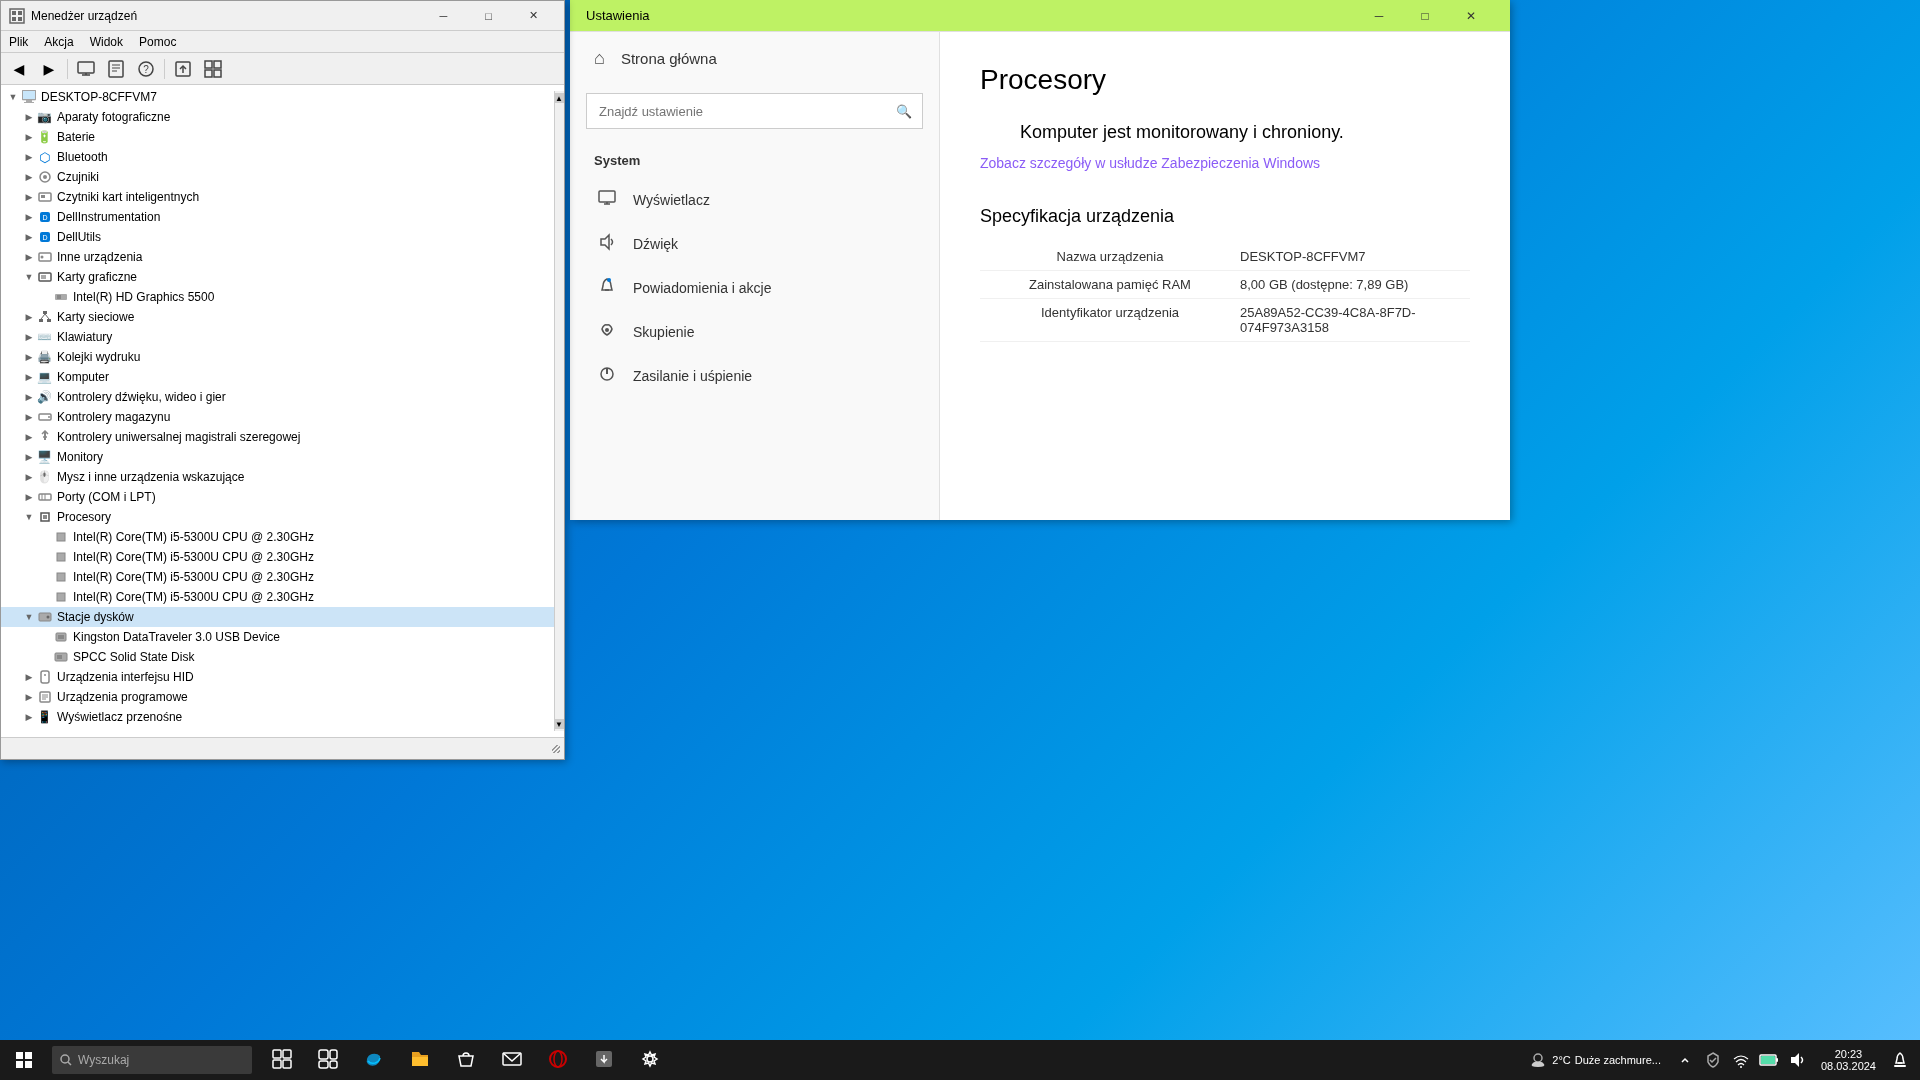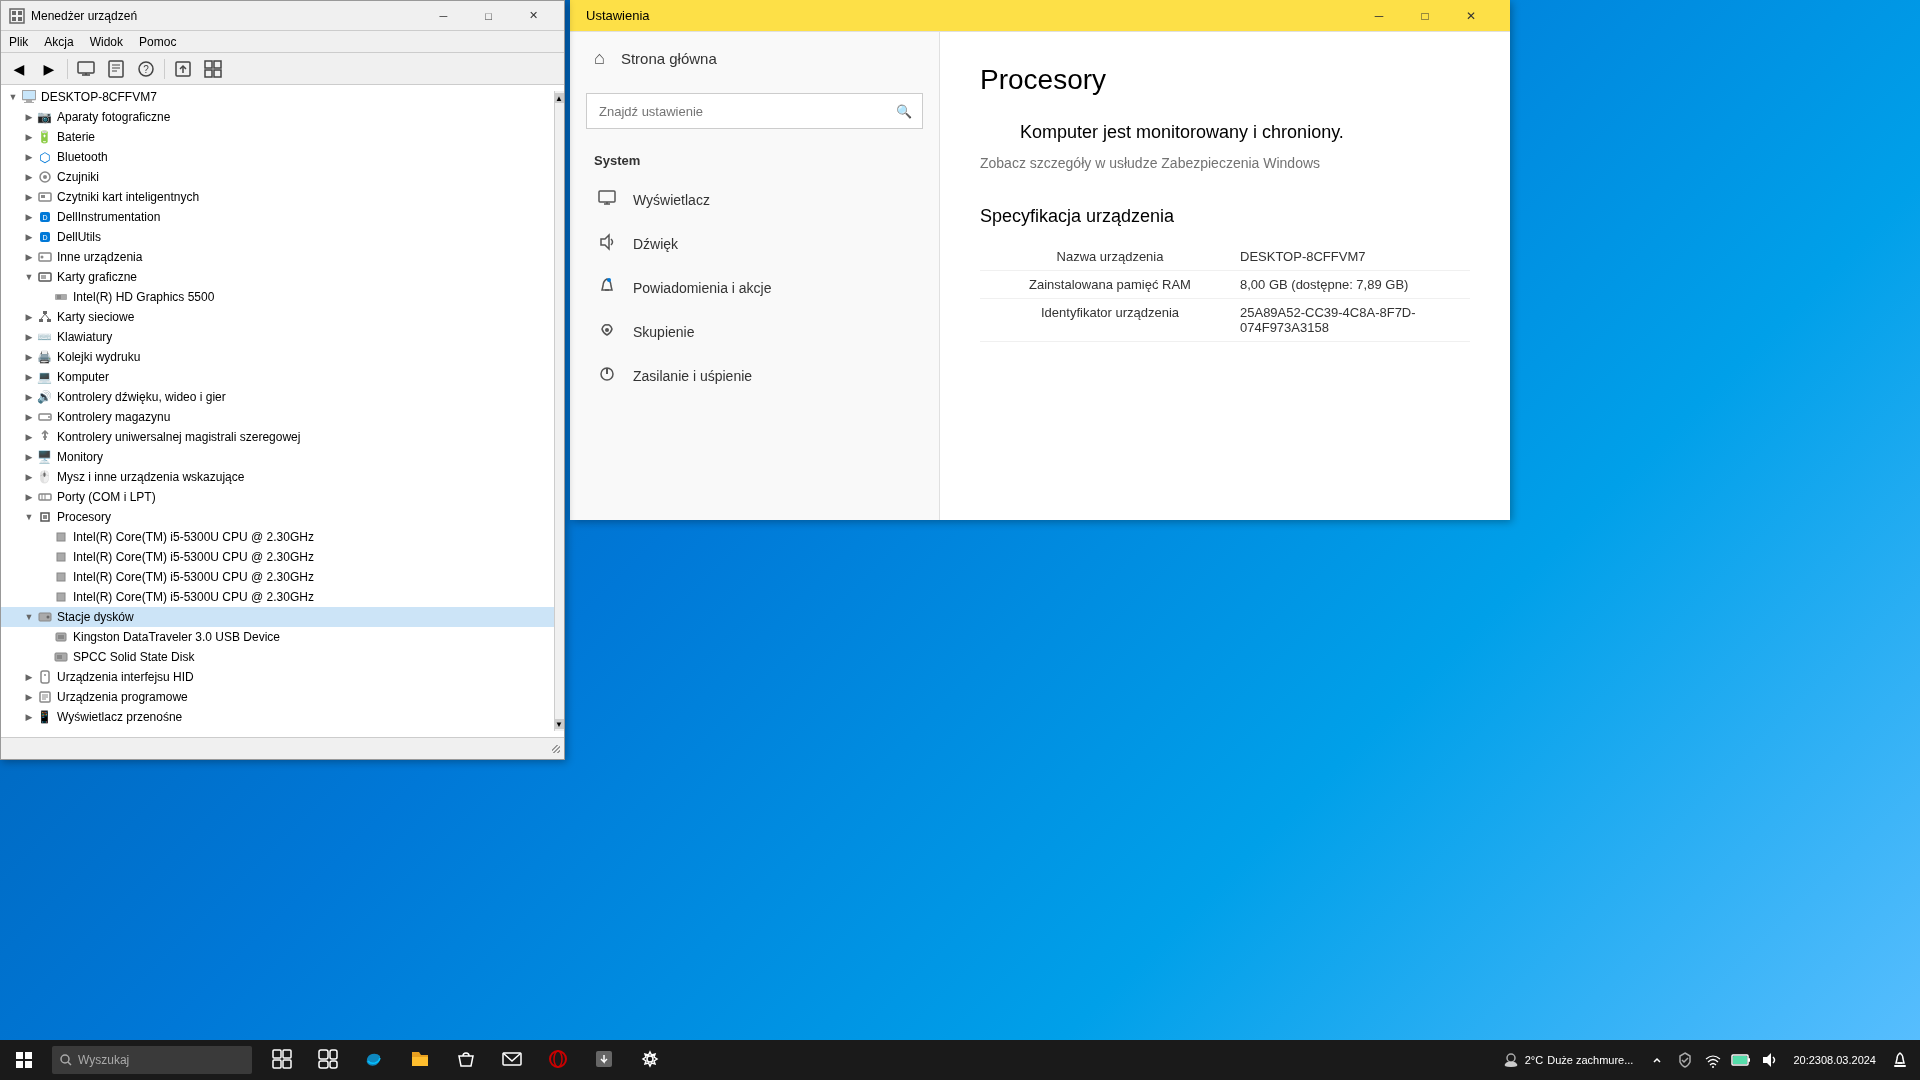--- a/index.html
+++ b/index.html
@@ -89,21 +89,21 @@
     .tray-icon {
       width: 24px;
       height: 40px;
       display: flex;
       align-items: center;
       justify-content: center;
       cursor: pointer;
     }
     .tray-time {
       display: flex;
-      flex-direction: row;
+      flex-direction: column;
       align-items: center;
       font-size: 11px;
       color: white;
       padding: 0 8px;
       cursor: pointer;
     }
     .weather-area {
       display: flex;
       align-items: center;
       gap: 4px;
@@ -288,21 +288,21 @@
       width: 940px;
       height: 520px;
       background: white;
       z-index: 90;
       display: flex;
       flex-direction: column;
       box-shadow: 2px 2px 8px rgba(0,0,0,0.3);
     }
     .settings-titlebar {
       height: 32px;
-      background: #fde047;
+      background: #bef264;
       display: flex;
       align-items: center;
       padding: 0 16px;
       border-bottom: 1px solid #e0e0e0;
     }
     .settings-title {
       font-size: 13px;
       color: #000;
       flex: 1;
     }
@@ -412,21 +412,21 @@
     }
     .info-status {
       font-size: 18px;
       font-weight: 400;
       color: #000;
       margin-bottom: 8px;
       line-height: 1.4;
       margin-left: 40px;
     }
     .info-link {
-      color: #737373;
+      color: #8b5cf6;
       font-size: 14px;
       cursor: pointer;
       text-decoration: none;
       display: block;
       line-height: 1.5;
     }
 
     .spec-section-title {
       font-size: 18px;
       font-weight: 400;

